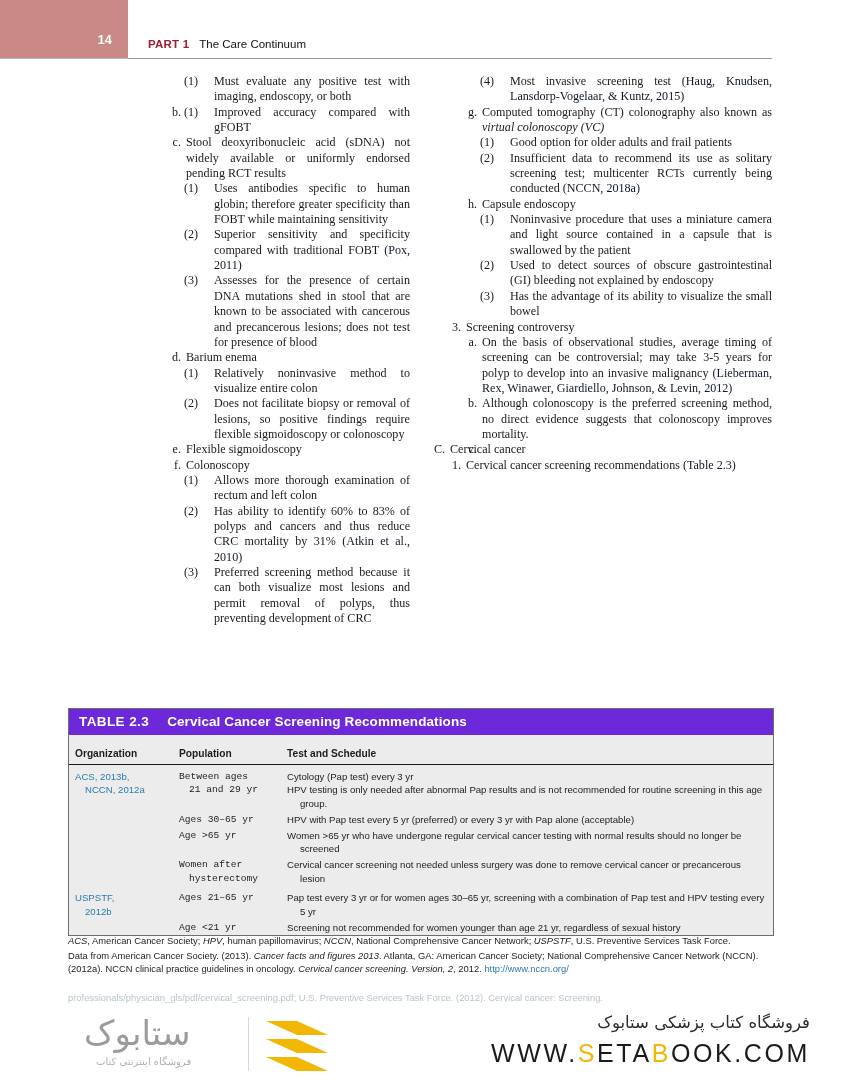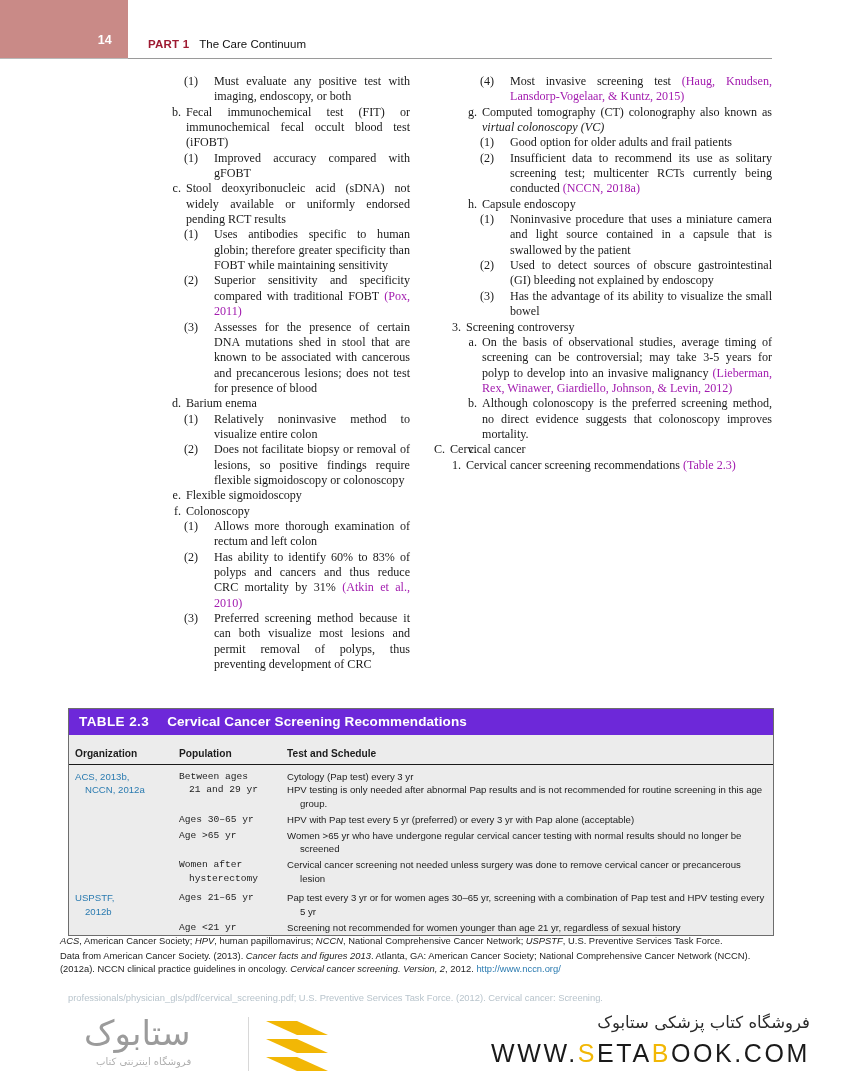--- a/index.html
+++ b/index.html
@@ -118,21 +118,21 @@
   
   .lvl-1 { padding-left: 34px; }
   .lvl-1 > .marker { width: 13px; left: 16px; }
   
   .lvl-a { padding-left: 50px; }
   .lvl-a > .marker { width: 13px; left: 32px; }
   
   .lvl-p { padding-left: 78px; }
   .lvl-p > .marker { width: 26px; left: 48px; text-align: left; }
   em, .ital { font-style: italic; }
-  .ref { color: #a21caf; }
+  .ref { color: #0f172a; }
 
   
   .table-wrap {
     position: absolute;
     left: 68px;
     top: 708px;
     width: 706px;
     border: 1px solid #6d6d6d;
     box-sizing: border-box;
     background: #ececec;
@@ -172,21 +172,21 @@
   }
   table.t23 tr.first-in-group td { padding-top: 5px; }
   td.c-org  { width: 92px; color: #2b7bb0; white-space: nowrap; }
   td.c-pop  { width: 96px; font-family: Liberation Mono, monospace; }
   td.c-test { }
   .hang { display: block; padding-left: 13px; text-indent: -13px; }
 
   
   .table-notes {
     position: absolute;
-    left: 60px;
+    left: 68px;
     top: 934px;
     width: 712px;
     font-family: "Liberation Sans", "DejaVu Sans", sans-serif;
     font-size: 9.4px;
     line-height: 13.1px;
     color: #1d1d1d;
   }
   .table-notes p { margin: 0 0 2px 0; }
   .table-notes .abbr { font-style: italic; }
   .table-notes .url { color: #2b7bb0; }
@@ -299,21 +299,20 @@
 </div>
 
 <div class="columns">
   <div class="col col-left" id="col-left">
       <div class="oi lvl-p">
         <span class="marker">(1)</span>
         <span class="body"><span>Must evaluate any positive test with imaging, endoscopy, or both</span></span>
       </div>
       <div class="oi lvl-a">
         <span class="marker">b.</span>
-        <span class="body"><span>Fecal immunochemical test (FIT) or immunochemical fecal occult blood test (iFOBT)</span></span>
       </div>
       <div class="oi lvl-p">
         <span class="marker">(1)</span>
         <span class="body"><span>Improved accuracy compared with gFOBT</span></span>
       </div>
       <div class="oi lvl-a">
         <span class="marker">c.</span>
         <span class="body"><span>Stool deoxyribonucleic acid (sDNA) not widely available or uniformly endorsed pending RCT results</span></span>
       </div>
       <div class="oi lvl-p">

